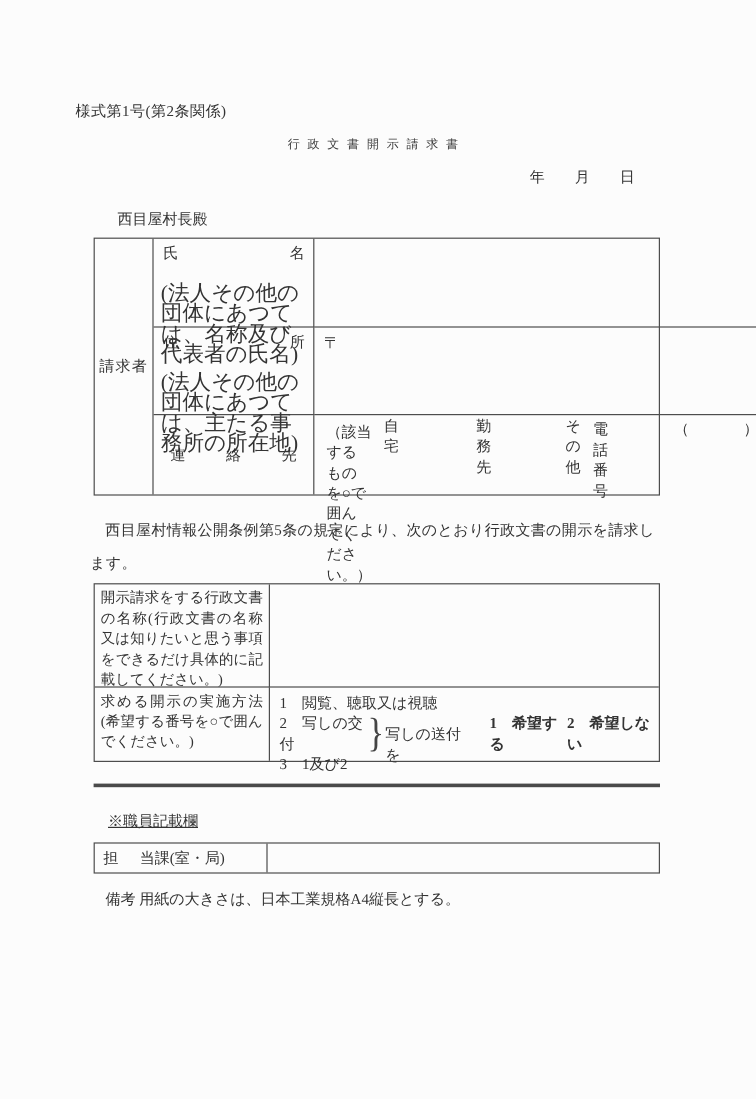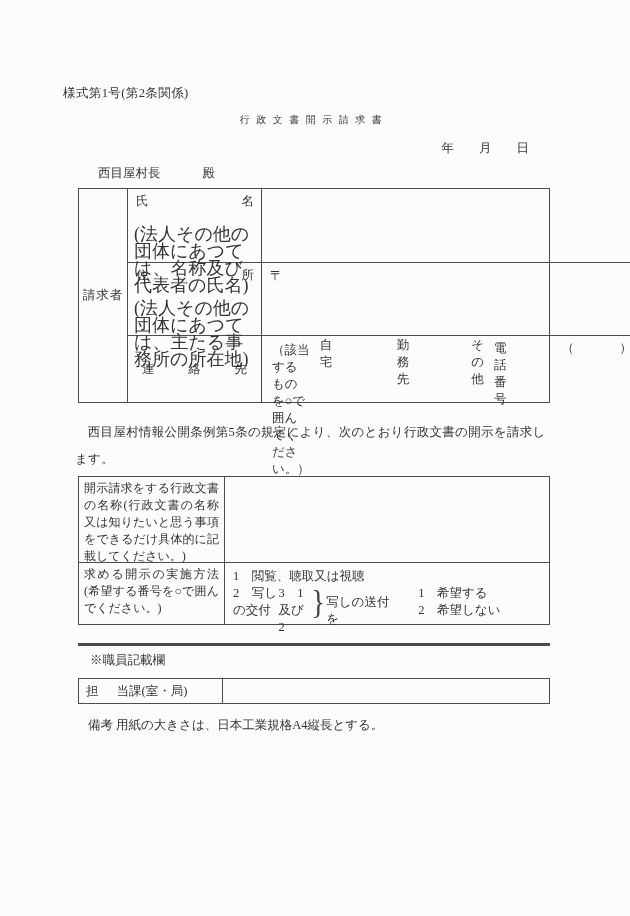--- a/index.html
+++ b/index.html
@@ -14,21 +14,21 @@
     font-size: 12.5px;
     overflow: hidden;
   }
   .content { position: absolute; left: 63px; top: 85px; width: 492px; }
 
   .form-number { font-size: 12.5px; letter-spacing: 0.4px; }
   .doc-title { margin: 11px 0 0 15px; width: 472px; text-align: center;
                font-size: 10px; letter-spacing: 6.5px; color:#3a3a3a; }
   .date-line { margin: 13px 0 0 15px; width: 472px; display: flex;
                justify-content: flex-end; gap: 25px; padding-right: 21px; }
-  .addressee-line { margin: 8px 0 0 35px; display: flex; gap: 42px; }
+  .addressee-line { margin: 18px 0 0 35px; display: flex; }
 
   
   .tbl { margin-left: 15px; width: 472px; border: 1px solid #4d4d4d; display: grid; }
   .cell { position: relative; }
   .br { border-right: 1px solid #4d4d4d; }
   .bb { border-bottom: 1px solid #4d4d4d; }
 
   
   .t1 { margin-top: 6px; grid-template-columns: 49px 134px 1fr;
         grid-template-rows: 74px 73px 66px; }
@@ -54,28 +54,28 @@
   .statement { margin: 16px 0 0 12px; width: 480px; line-height: 27px;
                letter-spacing: 0.3px; }
 
   
   .t2 { margin-top: 3px; grid-template-columns: 146px 1fr;
         grid-template-rows: 86px 61px; }
   .t2 .label-cell { padding: 3px 5px 0 5px; font-size: 12px;
         line-height: 17px; text-align: justify; text-justify: inter-ideograph; }
   .method-value { padding: 5px 0 0 8px; line-height: 17px; }
   .m-cluster { display: flex; margin-top: 0px; }
-  .m-opts { display: flex; flex-direction: row; width: 77px; }
+  .m-opts { display: flex; flex-direction: column; width: 77px; }
   .m-brace { font-size: 34px; line-height: 34px; color: #444;
              transform: scaleX(0.85); font-family: "Liberation Serif", serif; }
   .m-send { align-self: center; margin-left: 0; width: 75px; }
-  .m-choices { display: flex; flex-direction: column; margin-left: 17px; }
+  .m-choices { display: flex; flex-direction: row; margin-left: 17px; font-weight: bold; }
 
   .rule-thick { margin: 18px 0 0 15px; width: 472px; height: 3px; background: #4a4a4a; }
-  .staff-heading { margin: 6px 0 0 27px; }
+  .staff-heading { margin: 20px 0 0 27px; text-decoration: underline; }
 
   .t3 { margin-top: 9px; grid-template-columns: 144px 1fr; grid-template-rows: 24px; }
   .t3-label { display: flex; align-items: center; padding-left: 7px; }
   .t3-label .p2 { margin-left: 18px; }
   .t3-label .p3 { }
 
   .remarks { margin: 13px 0 0 25px; display: flex; gap: 3px; }
 </style>
 </head>
 <body>

